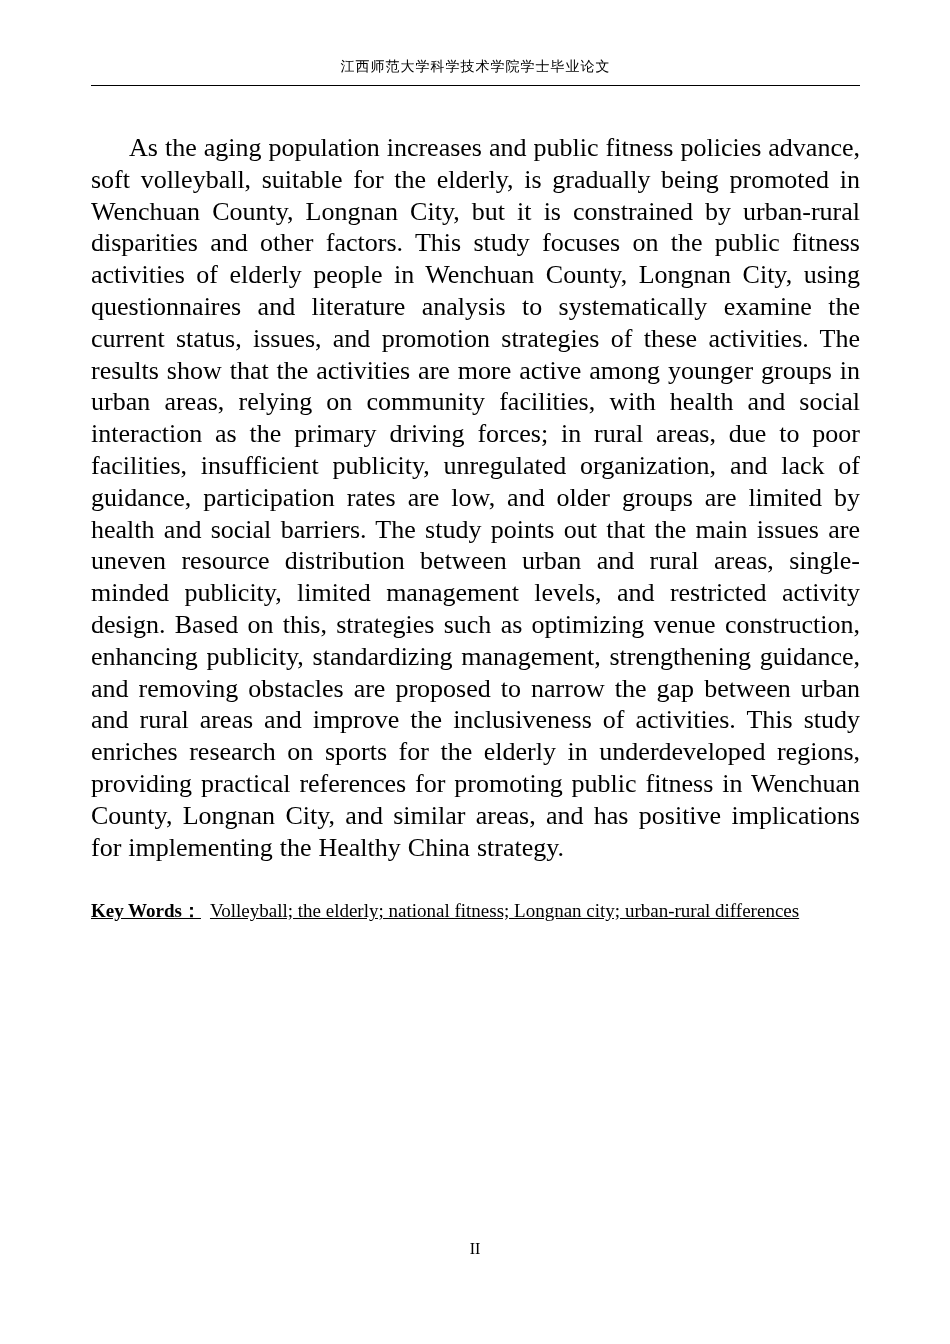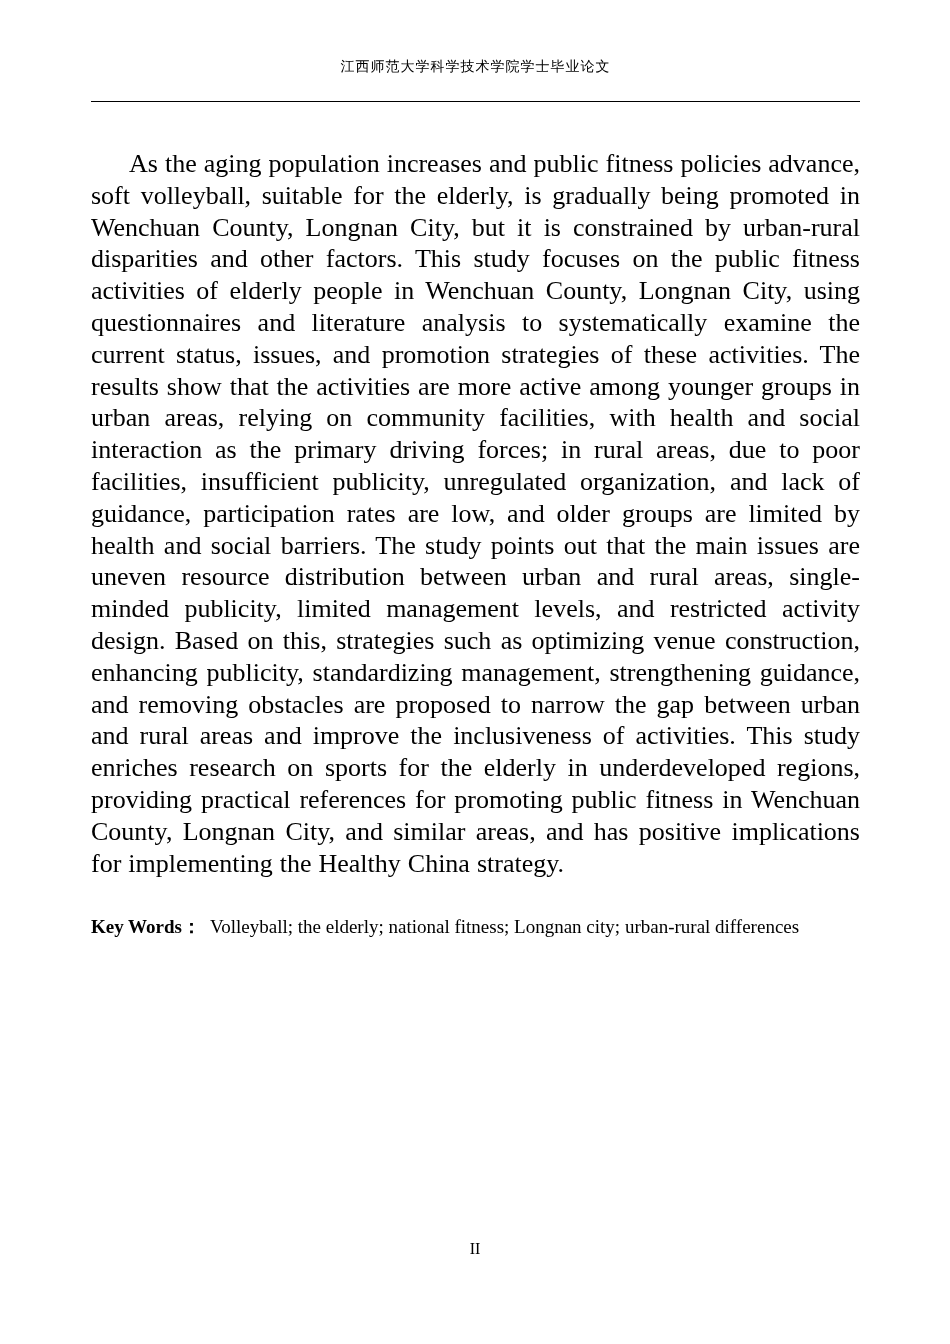--- a/index.html
+++ b/index.html
@@ -16,21 +16,21 @@
     color: #000000;
     font-family: "Liberation Serif", "DejaVu Serif", serif;
     box-sizing: border-box;
     padding: 58px 90px 0 91px;
     overflow: hidden;
   }
   .doc-header {
     text-align: center;
     font-size: 14px;
     letter-spacing: 1px;
-    padding-bottom: 25px;
+    padding-bottom: 9px;
     border-bottom: 1.6px solid #000000;
   }
   .doc-title {
     margin: 16px 0 0 0;
     text-align: center;
     font-size: 25px;
     font-weight: bold;
     font-family: "Liberation Serif", "DejaVu Serif", serif;
   }
   .abstract-body {
@@ -38,20 +38,21 @@
     font-size: 26px;
     line-height: 31.8px;
     text-align: justify;
     text-indent: 38px;
     word-spacing: 0.5px;
   }
   .keywords-line {
     margin: 32px 0 0 0;
     font-size: 19px;
     line-height: 31.8px;
+    text-decoration: underline;
   }
   .keywords-label {
     font-weight: bold;
   }
   .keywords-text {
     margin-left: 9px;
   }
   .doc-footer {
     position: absolute;
     left: 0;

